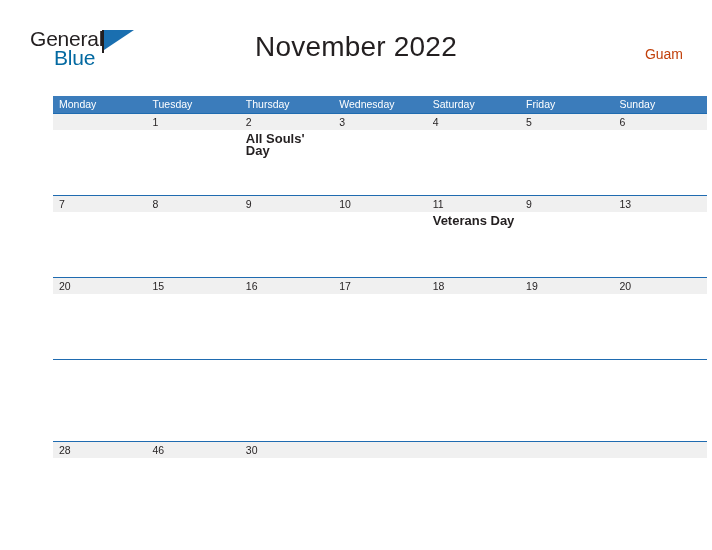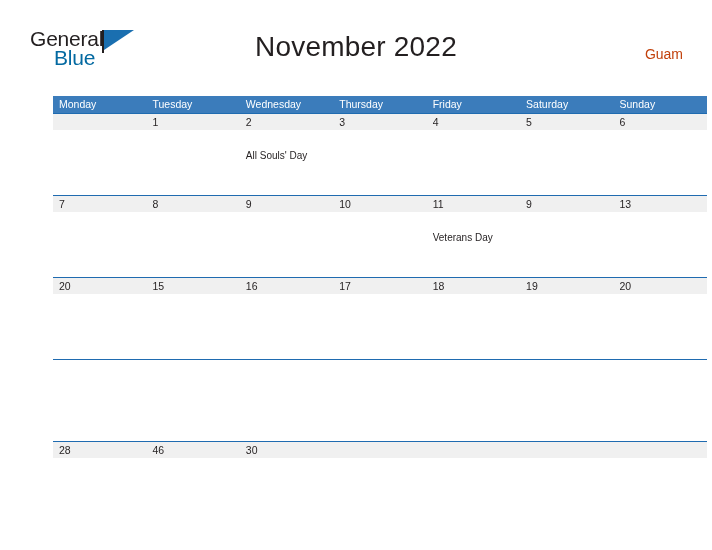--- a/index.html
+++ b/index.html
@@ -152,27 +152,28 @@
   .date-cell.empty { color: transparent; }
 
   .event-band {
     display: flex;
     width: 654px;
   }
   .event-cell {
     width: 93.43px;
     box-sizing: border-box;
     padding-left: 6px;
-    padding-top: 20px;
+    padding-top: 3px;
     padding-right: 2px;
-    font-size: 10px;
+    font-size: 13px;
     line-height: 12px;
     color: #231f20;
     word-wrap: break-word;
     overflow-wrap: break-word;
+    font-weight: bold;
   }
 </style>
 </head>
 <body>
 
 <div class="page">
 
   <div class="topbar">
 
     <div class="logo">
@@ -185,24 +186,24 @@
     <div class="month-title">November 2022</div>
 
     <div class="region-label">Guam</div>
   </div>
 
   <div class="calendar">
 
     <div class="weekday-row">
       <div class="weekday-cell">Monday</div>
       <div class="weekday-cell">Tuesday</div>
+      <div class="weekday-cell">Thursday</div>
       <div class="weekday-cell">Wednesday</div>
-      <div class="weekday-cell">Thursday</div>
+      <div class="weekday-cell">Saturday</div>
       <div class="weekday-cell">Friday</div>
-      <div class="weekday-cell">Saturday</div>
       <div class="weekday-cell">Sunday</div>
     </div>
 
     <div class="week-row h-tall">
       <div class="date-band">
         <div class="date-cell empty"></div>
         <div class="date-cell">1</div>
         <div class="date-cell">2</div>
         <div class="date-cell">3</div>
         <div class="date-cell">4</div>

